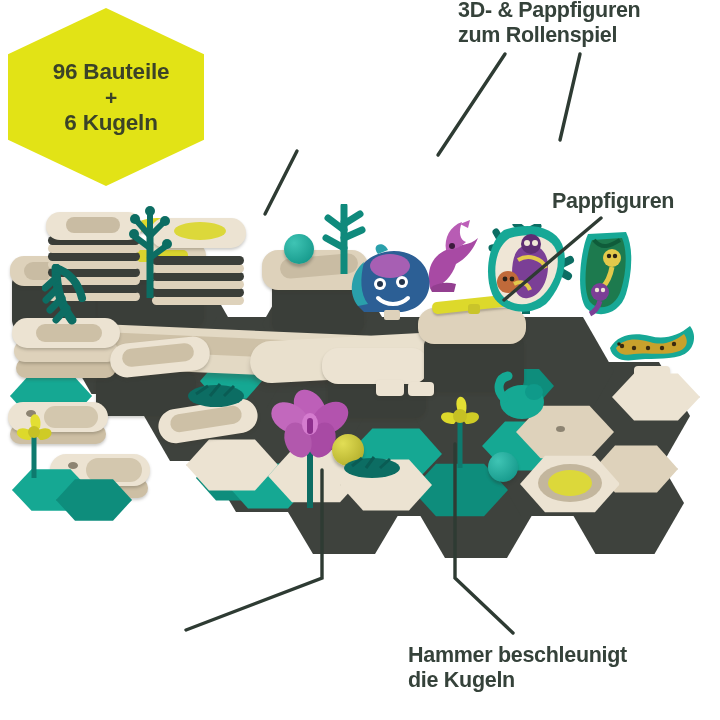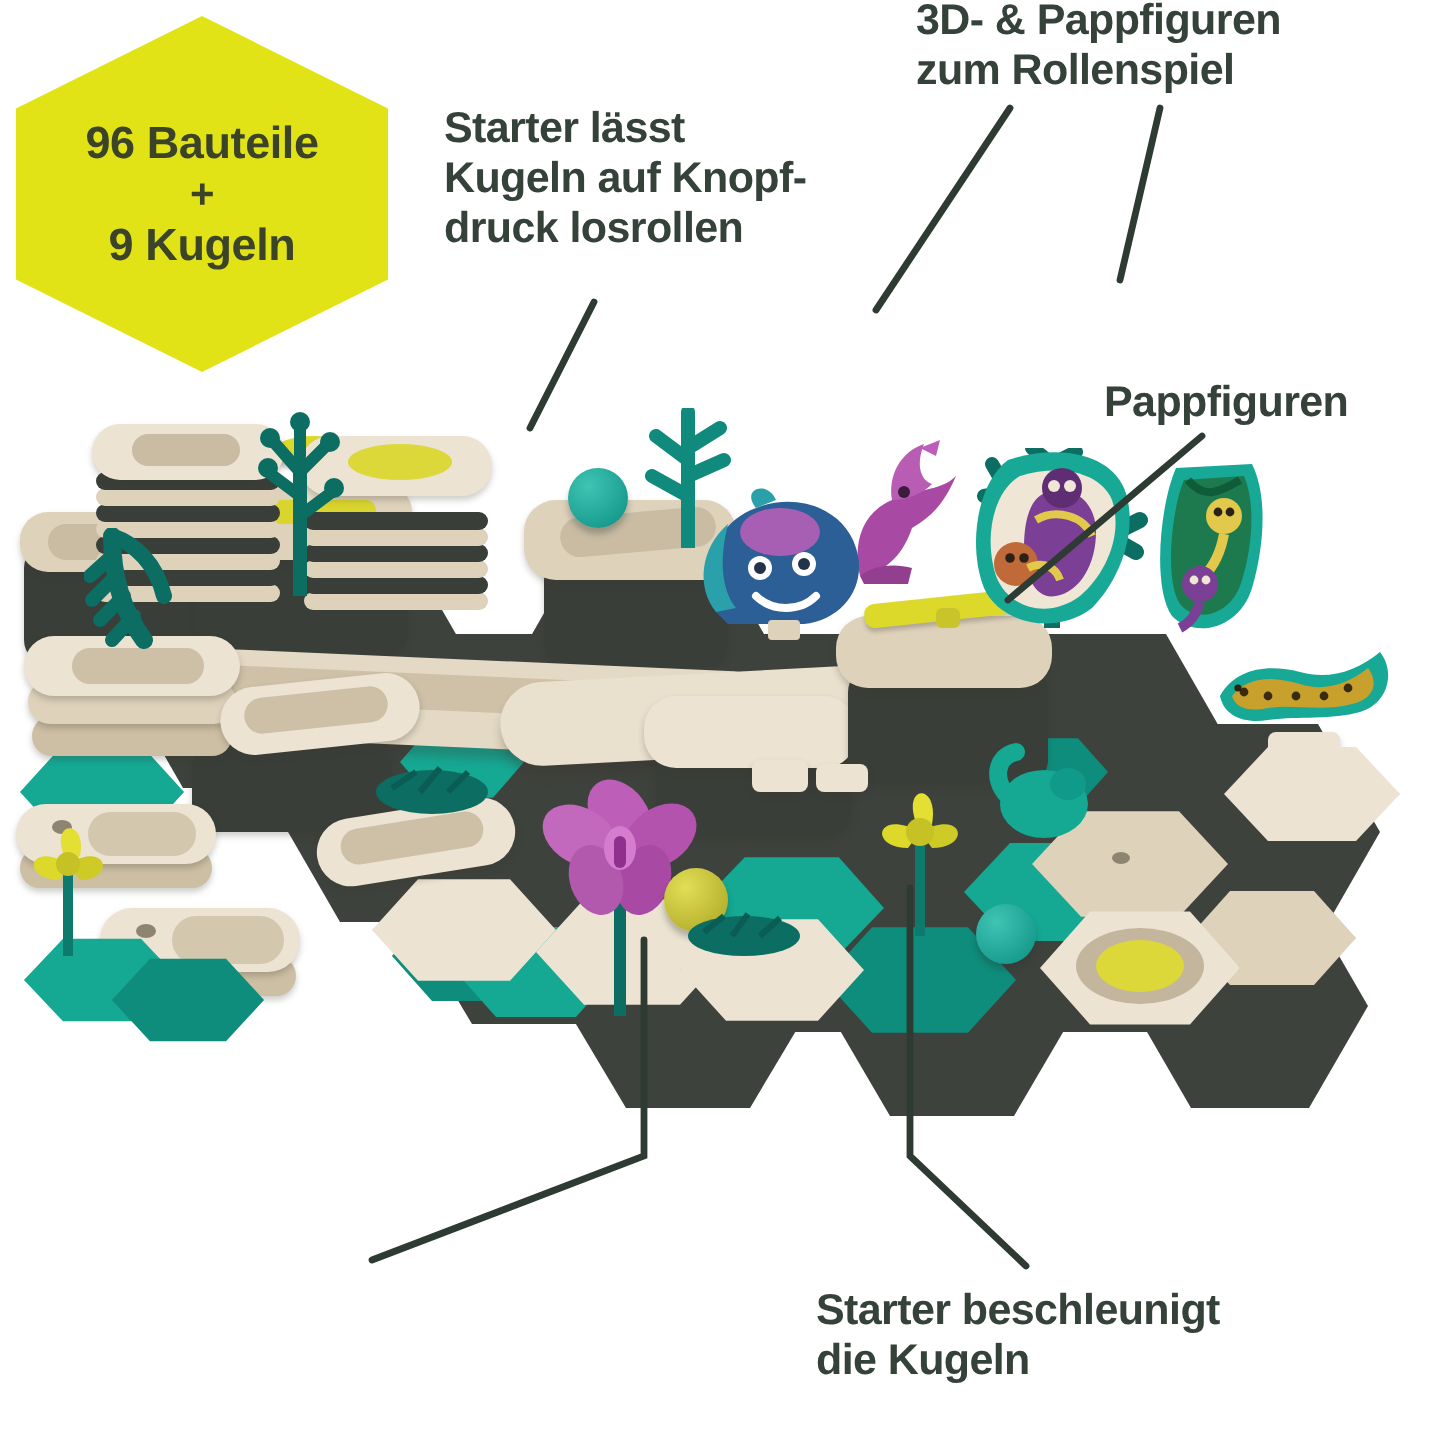--- a/index.html
+++ b/index.html
@@ -27,21 +27,21 @@
   #callout-figures{left:458px;top:-2px;}
   #callout-kugelwippe{left:552px;top:189px;}
   #callout-deko{left:4px;top:643px;}
   #callout-hammer{left:408px;top:643px;}
 
   
   #badge{
     position:absolute;left:8px;top:8px;width:186px;height:178px;
     background:#e2e316;
     clip-path:polygon(50% 0%,100% 26%,100% 74%,50% 100%,0% 74%,0% 26%);
-    display:flex;flex-direction:column;align-items:center;justify-content:center;
+    display:flex;flex-direction:column;align-items:center;justify-content:center;padding-left:10px;
   }
   #badge .bl{
     color:#3b4328;font-weight:bold;font-size:22.5px;line-height:1.22;
     text-align:center;letter-spacing:-0.2px;
   }
   #badge .plus{font-size:21px;line-height:1.0;margin:1px 0 1px 0;}
 
   
   #leaders{position:absolute;left:0;top:0;width:720px;height:720px;pointer-events:none;}
 
@@ -347,25 +347,22 @@
 
       <path d="M322,470 L322,578 L186,630"></path>
 
       <path d="M455,444 L455,578 L513,633"></path>
     </g>
   </svg>
 
   <div id="badge">
     <div class="bl">96 Bauteile</div>
     <div class="bl plus">+</div>
-    <div class="bl">9 Kugeln</div>
+    <div class="bl">6 Kugeln</div>
   </div>
 
-  <div class="callout" id="callout-starter">Starter lässt
-Kugeln auf Knopf-
-druck losrollen</div>
   <div class="callout" id="callout-figures">3D- &amp; Pappfiguren
 zum Rollenspiel</div>
   <div class="callout" id="callout-kugelwippe">Pappfiguren</div>
-  <div class="callout" id="callout-hammer">Starter beschleunigt
+  <div class="callout" id="callout-hammer">Hammer beschleunigt
 die Kugeln</div>
 
 </div>
 
 </body></html>

